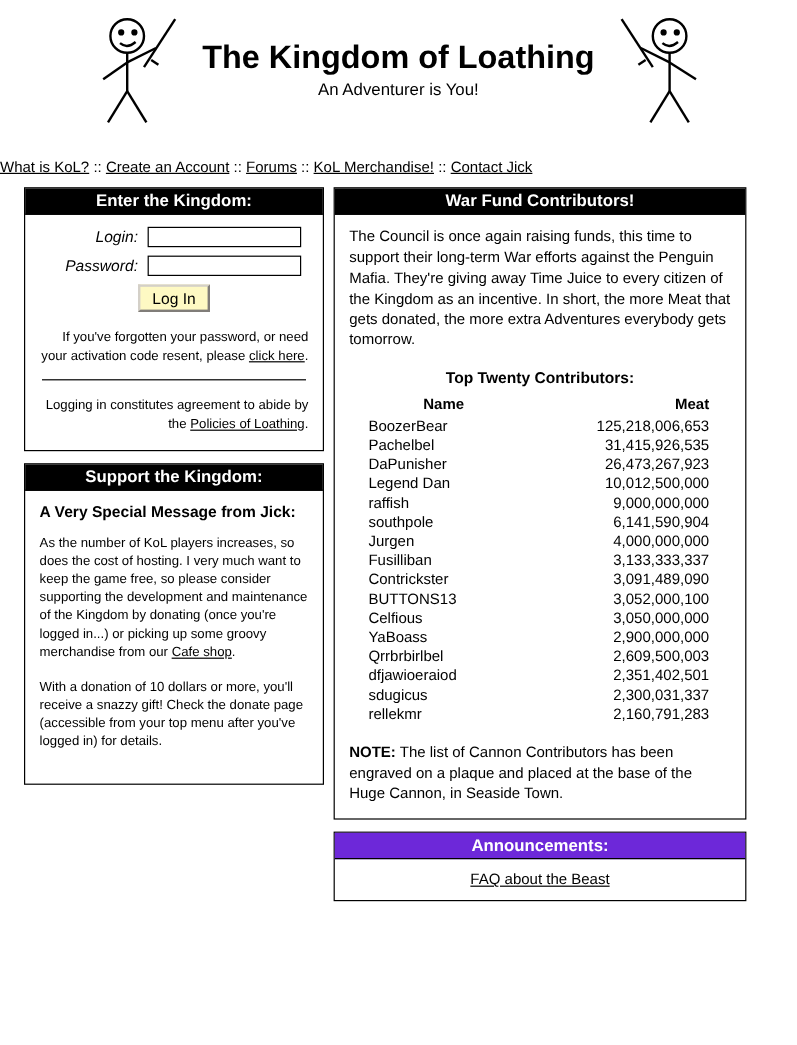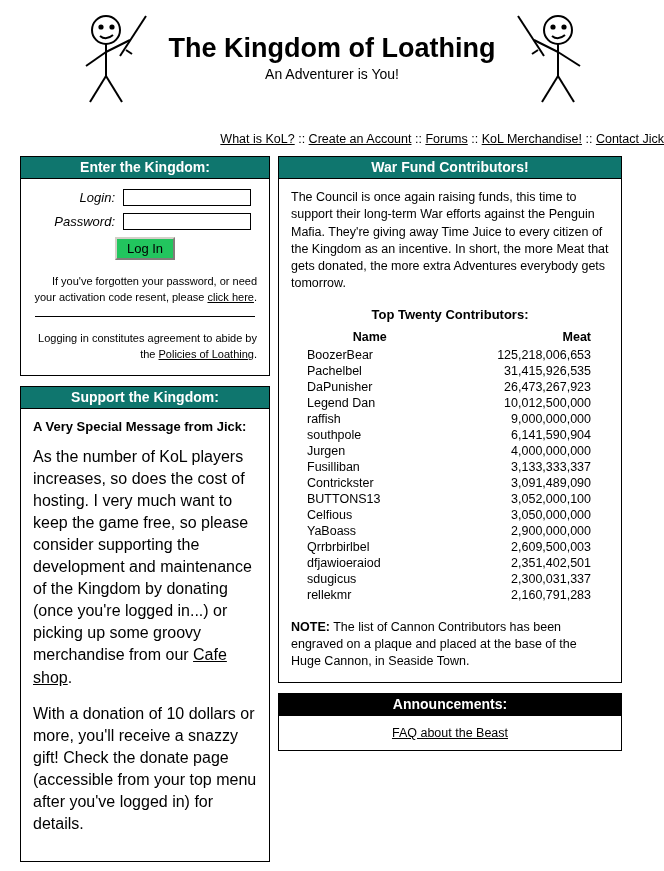--- a/index.html
+++ b/index.html
@@ -41,21 +41,21 @@
   }
   .stickman {
     position: absolute;
     top: 10px;
   }
   .stickman.left { left: 80px; }
   .stickman.right { right: 78px; }
 
   
   .navbar {
-    text-align: right;
+    text-align: left;
     font-size: 12.5px;
     margin-top: 14px;
     margin-bottom: 10px;
   }
   .navbar a {
     color: #000000;
     text-decoration: underline;
   }
   .navsep { color: #000; }
 
@@ -68,30 +68,30 @@
   }
   .col-left { width: 250px; flex: 0 0 250px; }
   .col-right { width: 344px; flex: 0 0 344px; }
 
   .panel {
     border: 1px solid #000000;
     margin-bottom: 10px;
     background: #ffffff;
   }
   .panel-head {
-    background: #0f766e;
+    background: #000000;
     color: #ffffff;
     font-weight: bold;
     text-align: center;
     font-size: 14px;
     padding: 2px 0 3px 0;
     border-bottom: 1px solid #000;
   }
   .panel-head.green {
-    background: #000000;
+    background: #6d28d9;
   }
   .panel-body {
     padding: 10px 12px 12px 12px;
   }
 
   
   .login-row {
     display: flex;
     align-items: center;
     justify-content: center;
@@ -116,21 +116,21 @@
   }
   .login-btn-wrap {
     text-align: center;
     margin-top: 4px;
   }
   .login-btn {
     font-family: "Liberation Sans", sans-serif;
     font-size: 13px;
     padding: 2px 10px;
     border: 2px outset #d4d0c8;
-    background: #22c55e;
+    background: #fef9c3;
     cursor: pointer;
   }
   .small-note {
     font-size: 11px;
     line-height: 1.45;
     text-align: right;
     margin-top: 14px;
   }
   .small-note a { color: #000; }
   .divider {
@@ -139,21 +139,21 @@
     margin: 10px 2px;
   }
 
   
   .support-title {
     font-weight: bold;
     font-size: 13px;
     margin-bottom: 12px;
   }
   .support-para {
-    font-size: 16px;
+    font-size: 11px;
     line-height: 1.38;
     margin: 0 0 14px 0;
   }
   .support-para a { color: #000; }
 
   
   .wf-intro {
     font-size: 12.5px;
     line-height: 1.38;
     margin: 0 0 14px 0;

